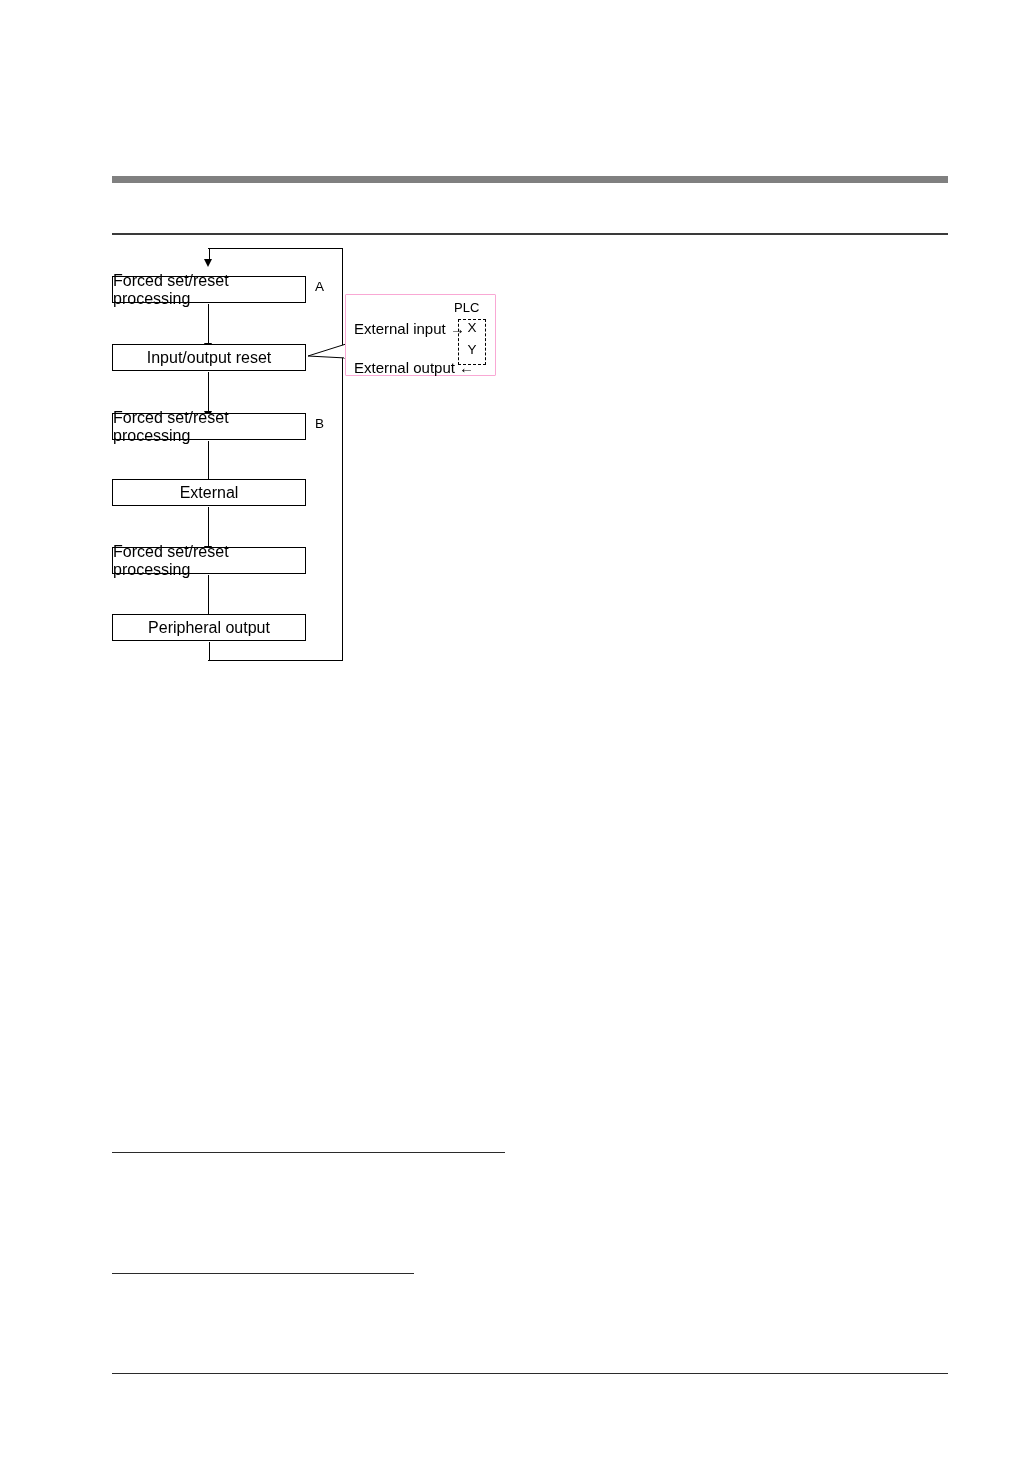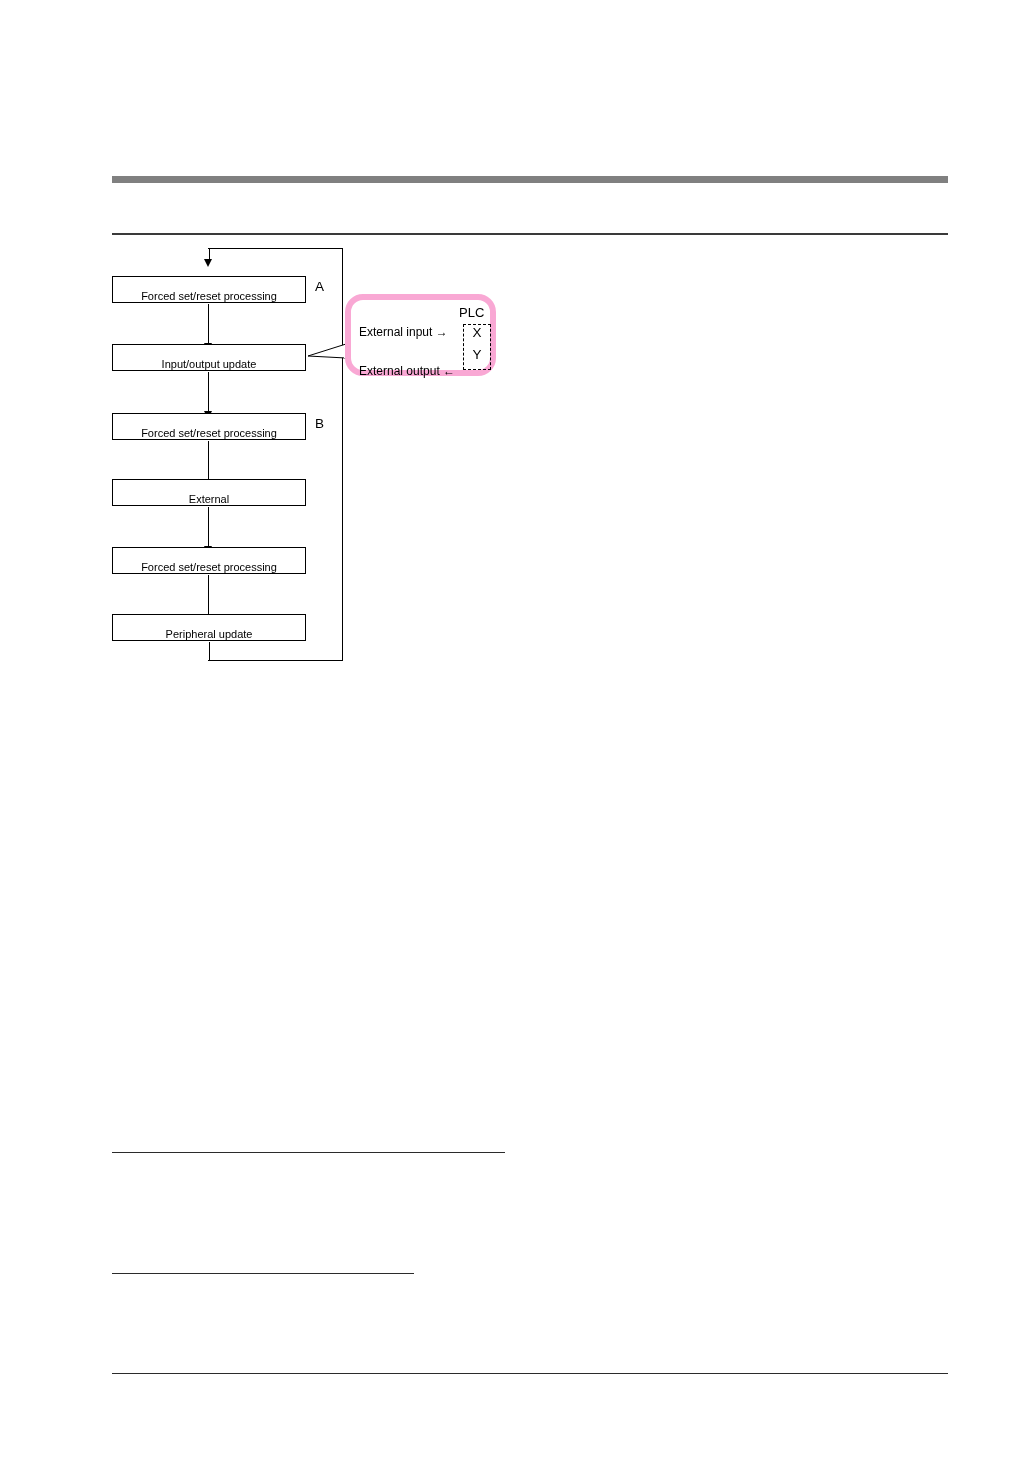--- a/index.html
+++ b/index.html
@@ -52,24 +52,24 @@
     width: 400px;
     height: 420px;
   }
   .node {
     position: absolute;
     left: 0px;
     width: 194px;
     height: 27px;
     border: 1px solid #000000;
     background: #ffffff;
-    font-size: 11px;
+    font-size: 16px;
     color: #000000;
     display: flex;
-    align-items: flex-end;
+    align-items: center;
     justify-content: center;
     box-sizing: border-box;
   }
   .node-label {
     position: absolute;
     font-size: 13.5px;
     color: #000000;
   }
   .arrow {
     position: absolute;
@@ -103,22 +103,22 @@
     border-top: 8px solid #000000;
   }
 
   
   .callout {
     position: absolute;
     left: 345px;
     top: 294px;
     width: 151px;
     height: 82px;
-    border: 6px solid #f9a8d4;
-    border-radius: 18px;
+    border: 1px solid #f9a8d4;
+    border-radius: 1px;
     background: #ffffff;
     box-sizing: border-box;
   }
   .callout-title {
     position: absolute;
     left: 108px;
     top: 5px;
     font-size: 13px;
     color: #000000;
   }
@@ -134,21 +134,21 @@
   .plc-sym {
     position: absolute;
     left: 0;
     width: 28px;
     font-size: 13.5px;
     text-align: center;
     color: #000000;
   }
   .callout-row {
     position: absolute;
-    font-size: 12px;
+    font-size: 15px;
     color: #000000;
     white-space: nowrap;
   }
   .callout-tail {
     position: absolute;
     left: 0;
     top: 0;
     pointer-events: none;
   }
 </style>
@@ -174,42 +174,42 @@
     <div class="loop" style="left:96px; top:412px; width:134px; height:1px; border-top:1px solid #000; border-bottom:none; border-right:none;"></div>
     <div class="loop" style="left:229px; top:110px; width:1px; height:303px; border-top:none; border-bottom:none; border-right:1px solid #000;"></div>
 
     <div class="node" style="top:28px;">
       <span>Forced set/reset processing</span>
     </div>
     <div class="node-label" style="left:203px; top:31px;">A</div>
     <div class="arrow" style="top:56px; height:46px;"></div>
 
     <div class="node" style="top:96px;">
-      <span>Input/output update</span>
+      <span>Input/output reset</span>
     </div>
     <div class="arrow" style="top:124px; height:46px;"></div>
 
     <div class="node" style="top:165px;">
       <span>Forced set/reset processing</span>
     </div>
     <div class="node-label" style="left:203px; top:168px;">B</div>
     <div class="arrow" style="top:193px; height:46px;"></div>
 
     <div class="node" style="top:231px;">
       <span>External</span>
     </div>
     <div class="arrow" style="top:259px; height:46px;"></div>
 
     <div class="node" style="top:299px;">
       <span>Forced set/reset processing</span>
     </div>
     <div class="arrow" style="top:327px; height:46px;"></div>
 
     <div class="node" style="top:366px;">
-      <span>Peripheral update</span>
+      <span>Peripheral output</span>
     </div>
     <div class="loop" style="left:96px; top:394px; width:1px; height:19px; border-top:none; border-bottom:none; border-right:1px solid #000;"></div>
   </div>
 
   <svg class="callout-tail" width="1033" height="1457">
     <polygon points="346,358 308,356 346,344" fill="#ffffff" stroke="#000000" stroke-width="1"></polygon>
     <rect x="344" y="345" width="6" height="13" fill="#ffffff" stroke="none"></rect>
   </svg>
 
   <div class="callout">

